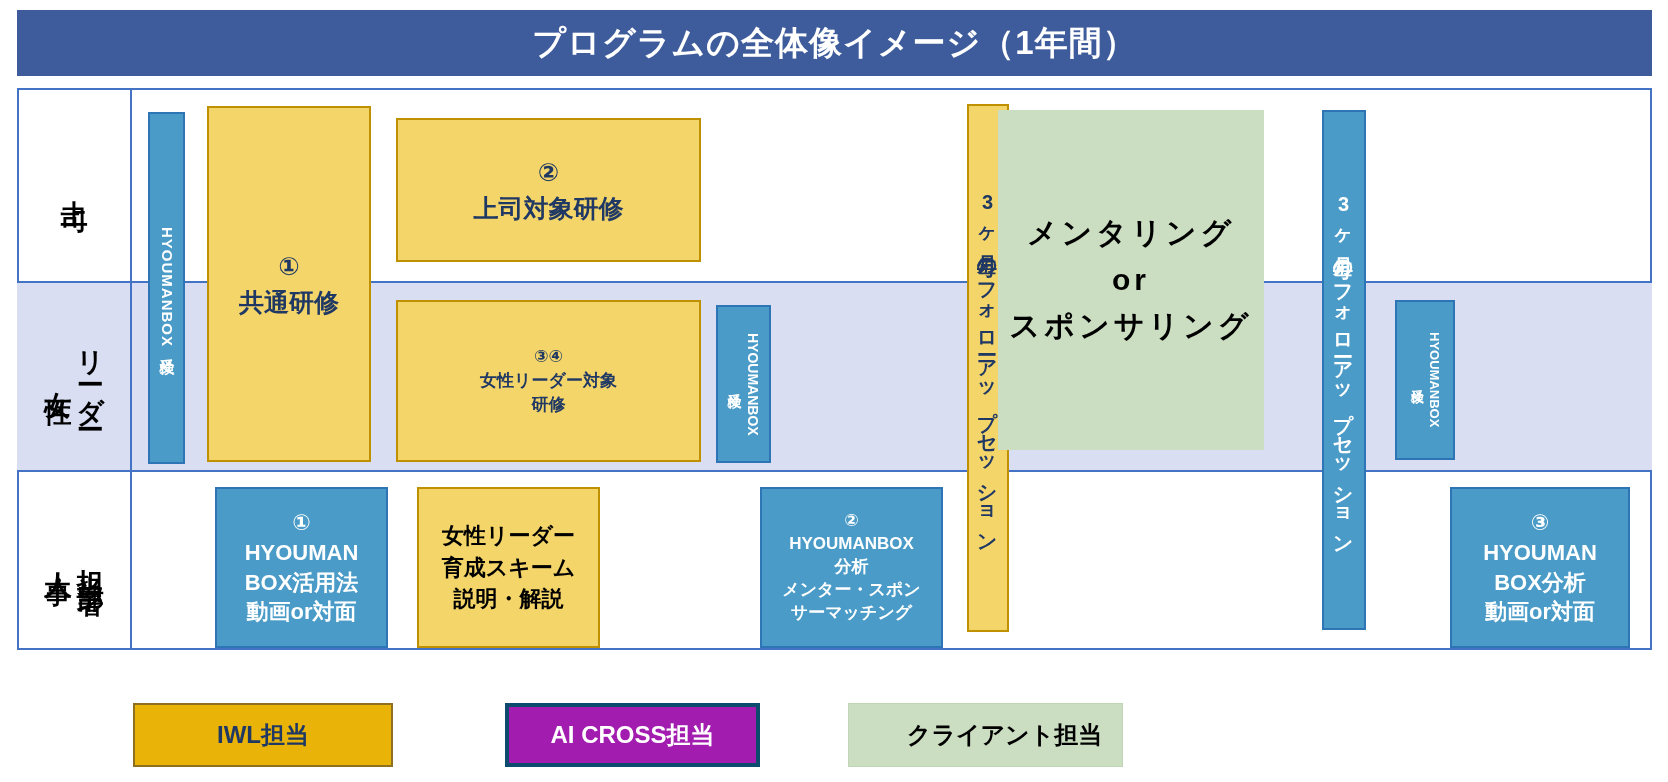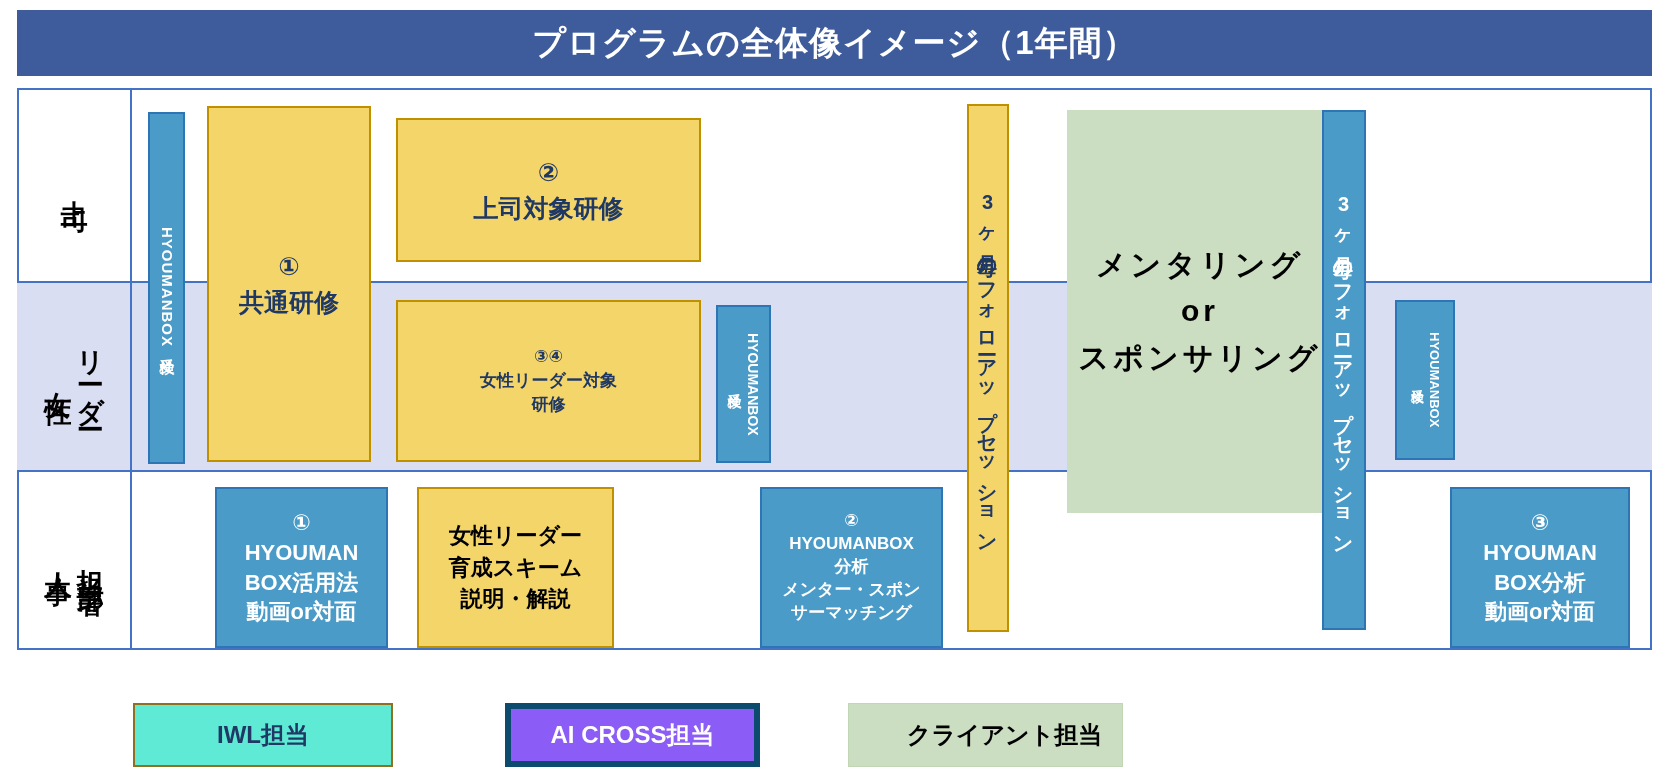--- a/index.html
+++ b/index.html
@@ -29,22 +29,22 @@
 
   .vbar{position:absolute;box-sizing:border-box;display:flex;align-items:center;justify-content:center;}
   .vbar .vtext{writing-mode:vertical-rl;font-weight:bold;}
   .vbar .upright{text-orientation:upright;letter-spacing:2px;}
   .two-col{flex-direction:row-reverse;gap:1px;}
   .two-col .col{writing-mode:vertical-rl;font-weight:bold;text-align:center;}
   .two-col .col.upright{text-orientation:upright;}
 
   .legend-box{position:absolute;box-sizing:border-box;display:flex;align-items:center;justify-content:center;
     font-weight:bold;font-size:24px;}
-  .legend-iwl{background:#5eead4;border:2px solid #8f7021;color:#1f3864;}
-  .legend-ac{background:#8b5cf6;border:6px solid #0c4a6e;color:#ffffff;}
+  .legend-iwl{background:#eab308;border:2px solid #8f7021;color:#1f3864;}
+  .legend-ac{background:#a21caf;border:4px solid #0c4a6e;color:#ffffff;}
   .legend-cl{background:#cbdec1;border:1px solid #c0d6b4;color:#000000;padding-left:38px;}
 </style>
 </head>
 <body>
 
 <div class="stage">
 
   <div class="title-bar">プログラムの全体像イメージ（1年間）</div>
 
   <div class="frame"></div>
@@ -81,39 +81,39 @@
 
   <div class="vbar blue two-col" style="left:716px;top:305px;width:55px;height:158px;">
     <span class="col" style="font-size:14px;color:#fff;">HYOUMANBOX</span>
     <span class="col upright" style="font-size:14px;color:#fff;">受検</span>
   </div>
 
   <div class="vbar yellow" style="left:967px;top:104px;width:42px;height:528px;">
     <span class="vtext upright" style="font-size:20px;color:#1f3864;">3ヶ月毎のフォローアップセッション</span>
   </div>
 
-  <div class="box green" style="left:1067px;top:110px;width:266px;height:403px;font-size:30px;line-height:1.55;letter-spacing:4px;">メンタリング
+  <div class="box green" style="left:998px;top:110px;width:266px;height:340px;font-size:30px;line-height:1.55;letter-spacing:4px;">メンタリング
 or
 スポンサリング</div>
 
   <div class="vbar blue" style="left:1322px;top:110px;width:44px;height:520px;">
     <span class="vtext upright" style="font-size:20px;color:#fff;">3ヶ月毎のフォローアップセッション</span>
   </div>
 
   <div class="vbar blue two-col" style="left:1395px;top:300px;width:60px;height:160px;">
     <span class="col" style="font-size:13px;color:#fff;">HYOUMANBOX</span>
     <span class="col upright" style="font-size:13px;color:#fff;">受検</span>
   </div>
 
   <div class="box blue" style="left:215px;top:487px;width:173px;height:161px;font-size:22px;line-height:1.35;">①
 HYOUMAN
 BOX活用法
 動画or対面</div>
 
-  <div class="box yellow" style="left:417px;top:487px;width:197px;height:161px;font-size:22px;line-height:1.45;color:#000;">女性リーダー
+  <div class="box yellow" style="left:417px;top:487px;width:183px;height:161px;font-size:22px;line-height:1.45;color:#000;">女性リーダー
 育成スキーム
 説明・解説</div>
 
   <div class="box blue" style="left:760px;top:487px;width:183px;height:161px;font-size:17px;line-height:1.35;">②
 HYOUMANBOX
 分析
 メンター・スポン
 サーマッチング</div>
 
   <div class="box blue" style="left:1450px;top:487px;width:180px;height:161px;font-size:22px;line-height:1.35;">③

